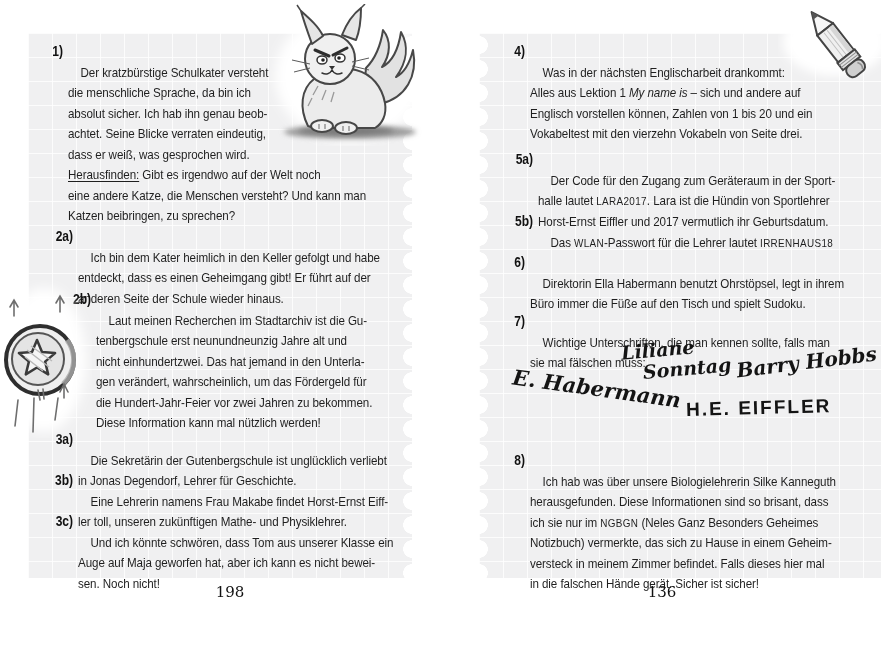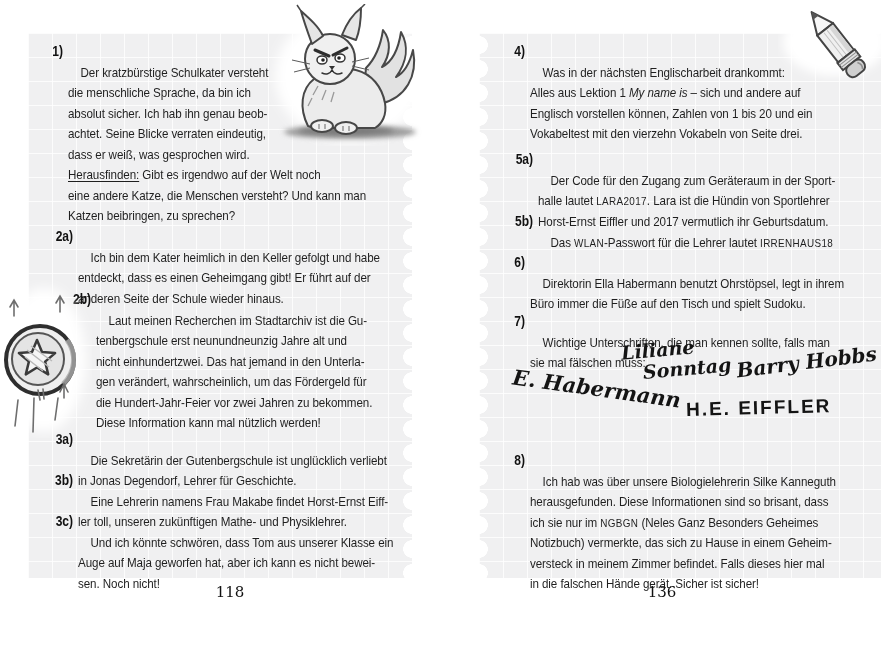--- a/index.html
+++ b/index.html
@@ -159,21 +159,21 @@
   </div>
 
   <div class="sig" id="sig-liliane">
     <div>Liliane</div>
     <div class="l2">Sonntag</div>
   </div>
   <div class="sig" id="sig-barry">Barry Hobbs</div>
   <div class="sig" id="sig-habermann">E. Habermann</div>
   <div class="sig" id="sig-eiffler">H.E. EIFFLER</div>
 
-  <div class="pagenum" id="pn-left">118</div>
+  <div class="pagenum" id="pn-left">198</div>
   <div class="pagenum" id="pn-right">136</div>
 
   <svg class="illu" id="cat-illustration" viewBox="0 0 158 142" xmlns="http://www.w3.org/2000/svg">
     <defs>
         <filter id="b1" x="-50%" y="-50%" width="200%" height="200%">
           <feGaussianBlur stdDeviation="6"></feGaussianBlur>
         </filter>
           <filter id="b2" x="-50%" y="-50%" width="200%" height="200%">
           <feGaussianBlur stdDeviation="2.5"></feGaussianBlur>
         </filter>

